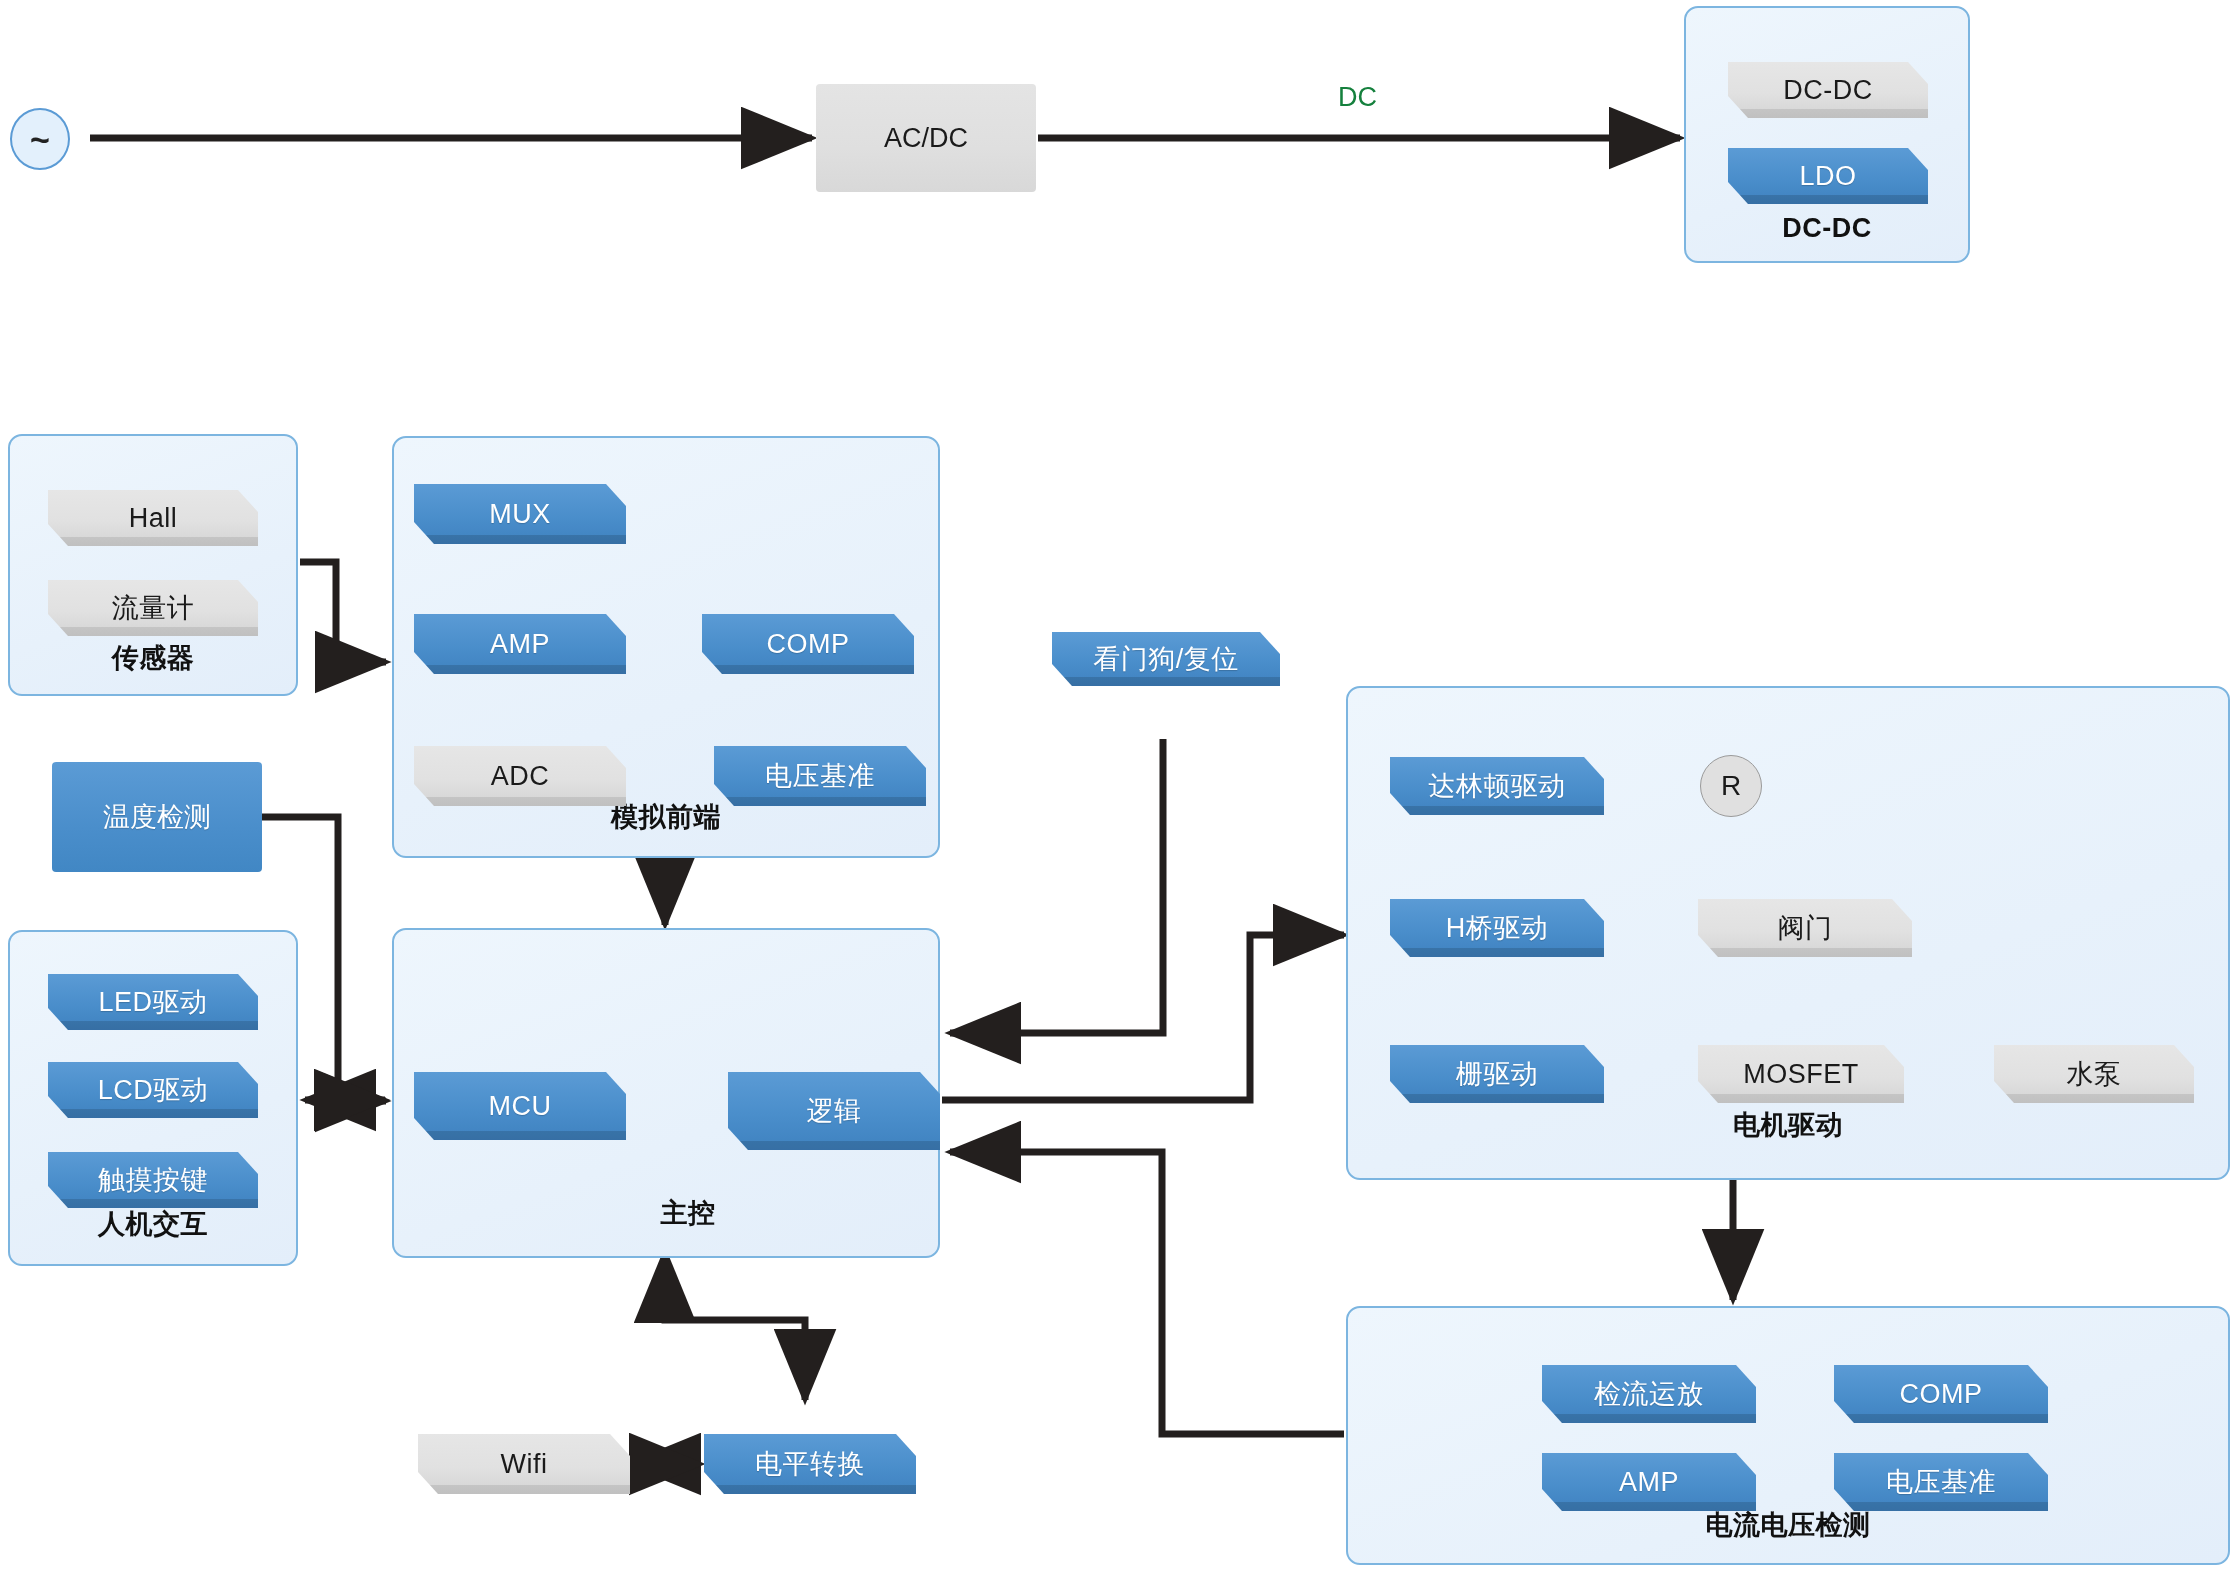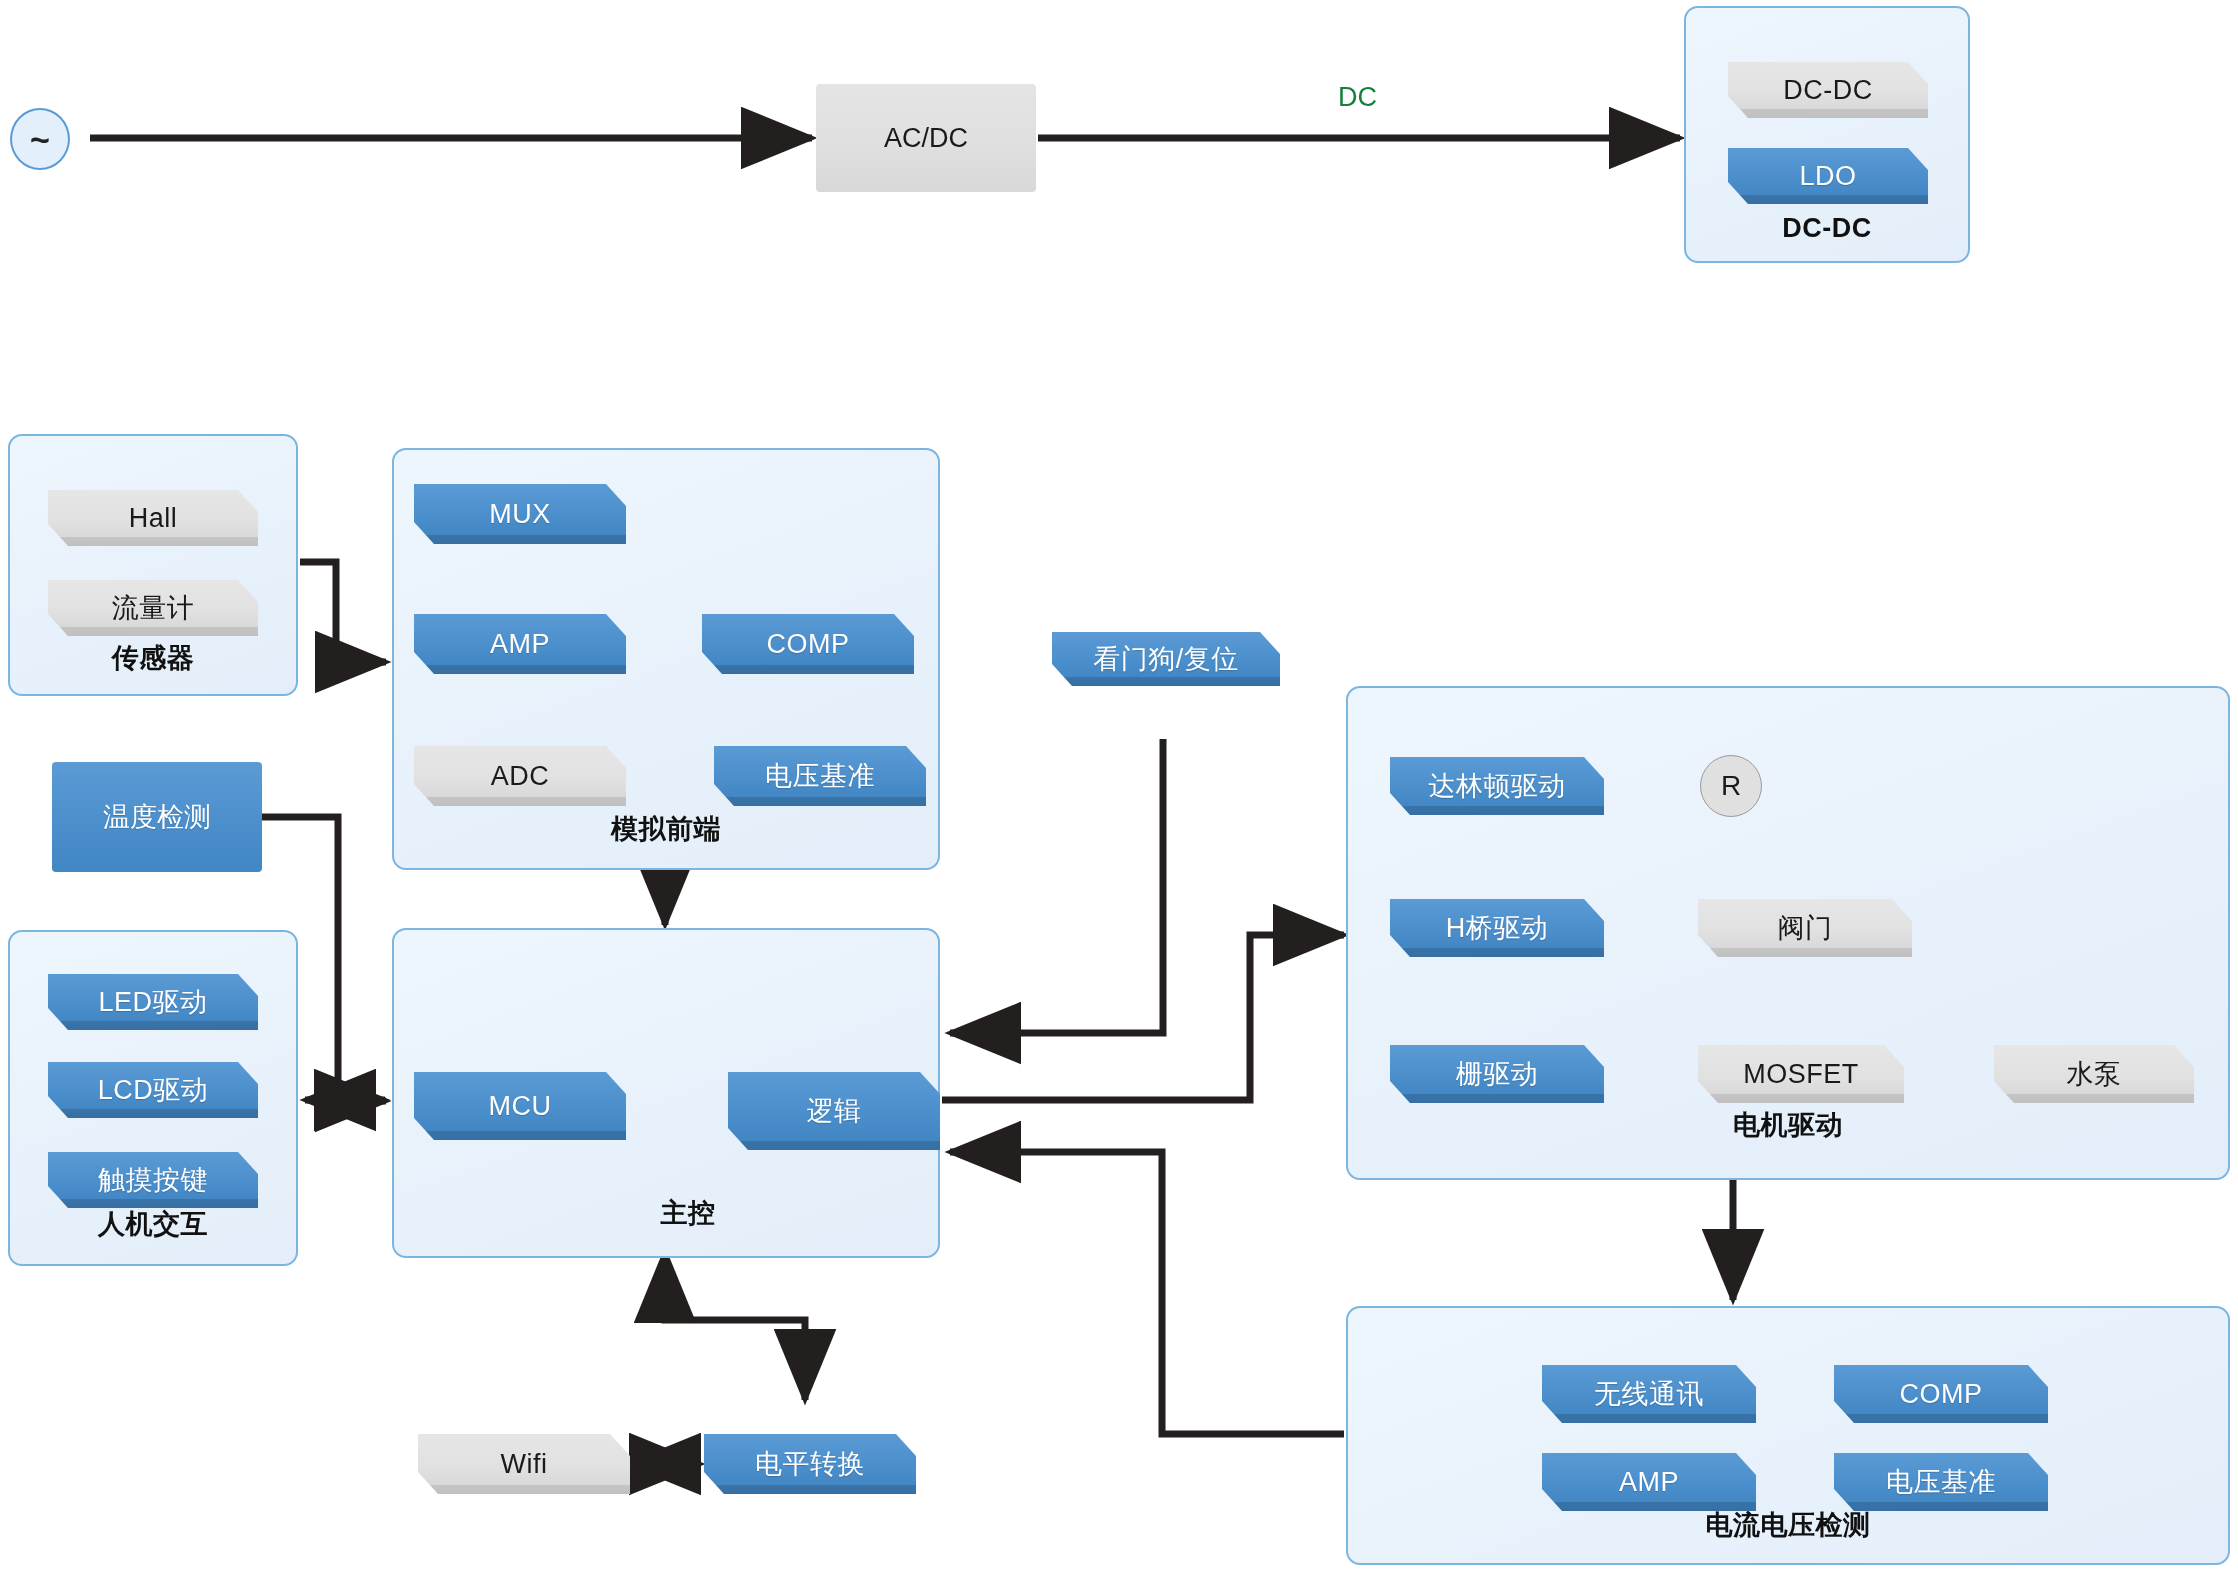--- a/index.html
+++ b/index.html
@@ -193,21 +193,21 @@
   </div>
   <div class="chip blue" style="left:48px;top:1062px;width:210px;height:56px;">
     <span class="txt">LCD驱动</span>
     <span class="shade"></span>
   </div>
   <div class="chip blue" style="left:48px;top:1152px;width:210px;height:56px;">
     <span class="txt">触摸按键</span>
     <span class="shade"></span>
   </div>
 
-  <div class="group" style="left:392px;top:436px;width:548px;height:422px;margin-top:12px;">
+  <div class="group" style="left:392px;top:436px;width:548px;height:422px;">
     <div class="group-label" style="top:361px;">模拟前端</div>
   </div>
   <div class="chip blue" style="left:414px;top:484px;width:212px;height:60px;">
     <span class="txt">MUX</span>
     <span class="shade"></span>
   </div>
   <div class="chip blue" style="left:414px;top:614px;width:212px;height:60px;">
     <span class="txt">AMP</span>
     <span class="shade"></span>
   </div>
@@ -278,21 +278,21 @@
   </div>
   <div class="chip grey" style="left:1994px;top:1045px;width:200px;height:58px;">
     <span class="txt">水泵</span>
     <span class="shade"></span>
   </div>
 
   <div class="group" style="left:1346px;top:1306px;width:884px;height:259px;">
     <div class="group-label" style="top:199px;">电流电压检测</div>
   </div>
   <div class="chip blue" style="left:1542px;top:1365px;width:214px;height:58px;">
-    <span class="txt">无线通讯</span>
+    <span class="txt">检流运放</span>
     <span class="shade"></span>
   </div>
   <div class="chip blue" style="left:1834px;top:1365px;width:214px;height:58px;">
     <span class="txt">COMP</span>
     <span class="shade"></span>
   </div>
   <div class="chip blue" style="left:1542px;top:1453px;width:214px;height:58px;">
     <span class="txt">AMP</span>
     <span class="shade"></span>
   </div>

